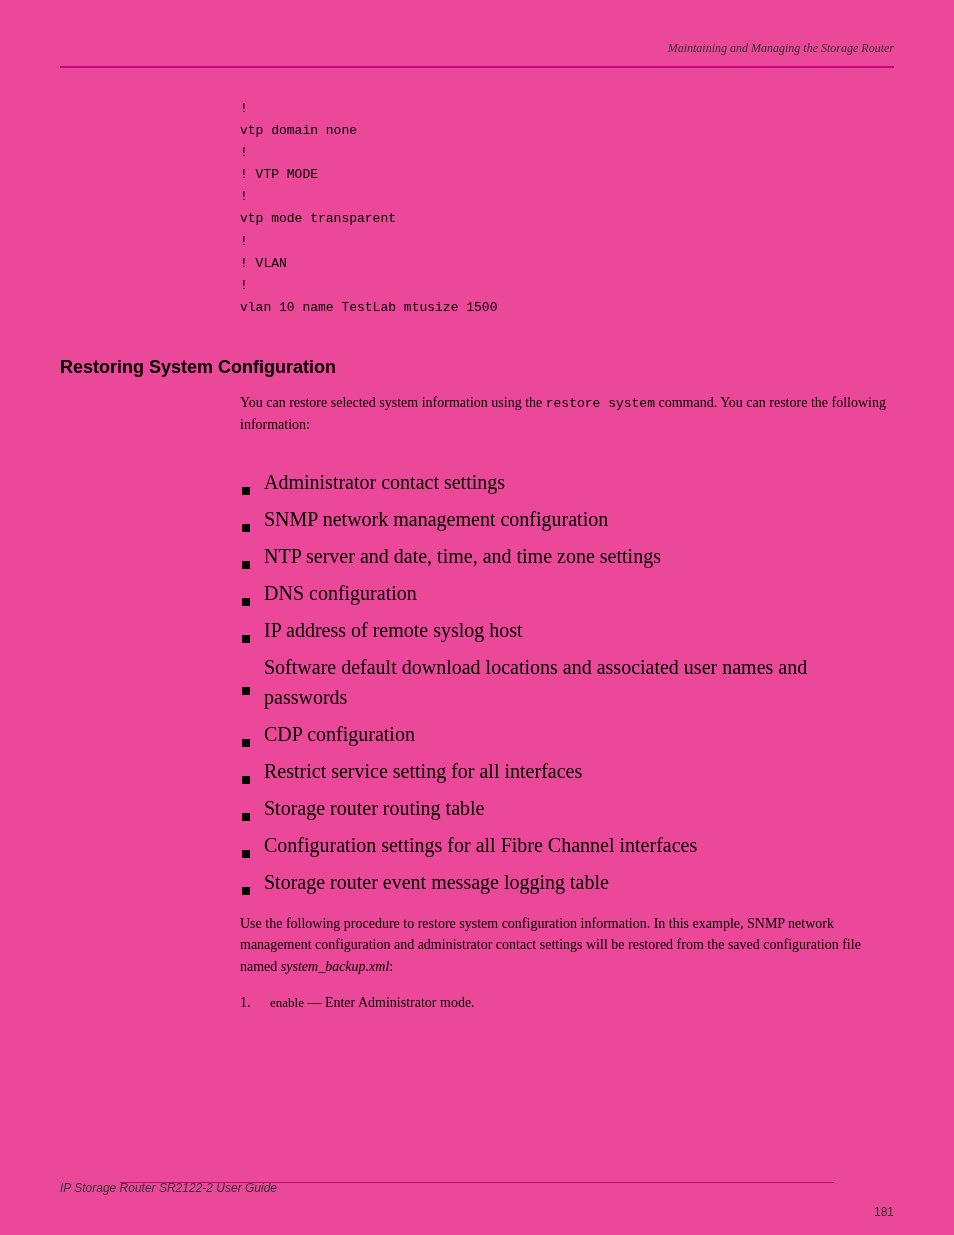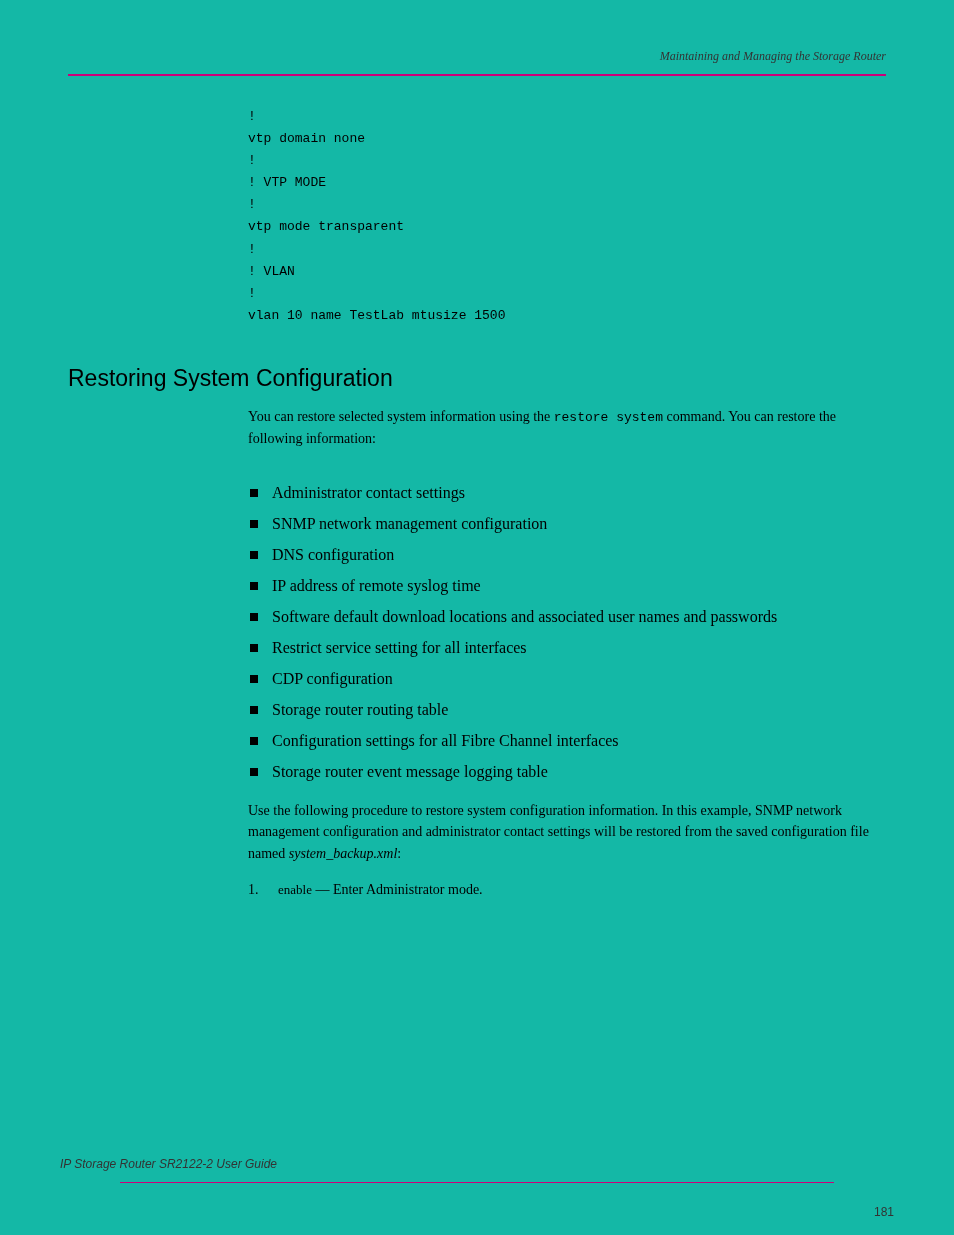--- a/index.html
+++ b/index.html
@@ -14,23 +14,23 @@
       font-size: 14px;
       color: #000000;
       width: 954px;
       min-height: 1235px;
       position: relative;
     }
 
     .page-container {
       width: 954px;
       min-height: 1235px;
-      background: #14b8a6;
+      background: #ec4899;
       position: relative;
-      padding: 8px;
+      padding: 0;
     }
 
     
     .top-header {
       position: relative;
       padding: 40px 60px 10px 60px;
       text-align: right;
     }
 
     .top-header-text {
@@ -56,22 +56,22 @@
 
     .code-section pre {
       font-family: 'Courier New', Courier, monospace;
       font-size: 13px;
       line-height: 1.7;
     }
 
     
     .section-heading {
       padding: 18px 60px 14px 60px;
-      font-size: 23px;
-      font-weight: normal;
+      font-size: 18px;
+      font-weight: bold;
       color: #000;
       font-family: Arial, Helvetica, sans-serif;
     }
 
     
     .content-area {
       padding: 0 60px 0 240px;
     }
 
     .intro-para {
@@ -88,23 +88,23 @@
     }
 
     .bullet-list {
       list-style: none;
       margin: 0 0 16px 0;
       padding: 0;
     }
 
     .bullet-list li {
       display: flex;
-      align-items: flex-start;
+      align-items: center;
       margin-bottom: 7px;
-      font-size: 16px;
+      font-size: 20px;
       line-height: 1.5;
     }
 
     .bullet-icon {
       width: 14px;
       height: 14px;
       min-width: 14px;
       margin-right: 10px;
       margin-top: 2px;
       display: inline-block;
@@ -161,21 +161,21 @@
       right: 0;
     }
 
     .footer-bar {
       position: absolute;
       bottom: 16px;
       left: 60px;
       right: 60px;
       display: flex;
       justify-content: space-between;
-      align-items: flex-start;
+      align-items: center;
       font-size: 12px;
       color: #333;
       font-family: Arial, Helvetica, sans-serif;
     }
 
     .footer-left {
       font-style: italic;
       font-size: 12px;
     }
 
@@ -234,53 +234,61 @@
           </svg>
         </span>
         <span>SNMP network management configuration</span>
       </li>
       <li>
         <span class="bullet-icon">
           <svg viewBox="0 0 14 14">
             <rect x="2" y="3" width="8" height="8" fill="#000"></rect>
           </svg>
         </span>
+        <span>NTP server and date, time, and time zone settings</span>
+      </li>
+      <li>
+        <span class="bullet-icon">
+          <svg viewBox="0 0 14 14">
+            <rect x="2" y="3" width="8" height="8" fill="#000"></rect>
+          </svg>
+        </span>
         <span>DNS configuration</span>
       </li>
       <li>
         <span class="bullet-icon">
           <svg viewBox="0 0 14 14">
             <rect x="2" y="3" width="8" height="8" fill="#000"></rect>
           </svg>
         </span>
-        <span>IP address of remote syslog time</span>
+        <span>IP address of remote syslog host</span>
       </li>
       <li>
         <span class="bullet-icon">
           <svg viewBox="0 0 14 14">
             <rect x="2" y="3" width="8" height="8" fill="#000"></rect>
           </svg>
         </span>
         <span>Software default download locations and associated user names and passwords</span>
       </li>
       <li>
         <span class="bullet-icon">
           <svg viewBox="0 0 14 14">
             <rect x="2" y="3" width="8" height="8" fill="#000"></rect>
           </svg>
         </span>
+        <span>CDP configuration</span>
+      </li>
+      <li>
+        <span class="bullet-icon">
+          <svg viewBox="0 0 14 14">
+            <rect x="2" y="3" width="8" height="8" fill="#000"></rect>
+          </svg>
+        </span>
         <span>Restrict service setting for all interfaces</span>
-      </li>
-      <li>
-        <span class="bullet-icon">
-          <svg viewBox="0 0 14 14">
-            <rect x="2" y="3" width="8" height="8" fill="#000"></rect>
-          </svg>
-        </span>
-        <span>CDP configuration</span>
       </li>
       <li>
         <span class="bullet-icon">
           <svg viewBox="0 0 14 14">
             <rect x="2" y="3" width="8" height="8" fill="#000"></rect>
           </svg>
         </span>
         <span>Storage router routing table</span>
       </li>
       <li>

